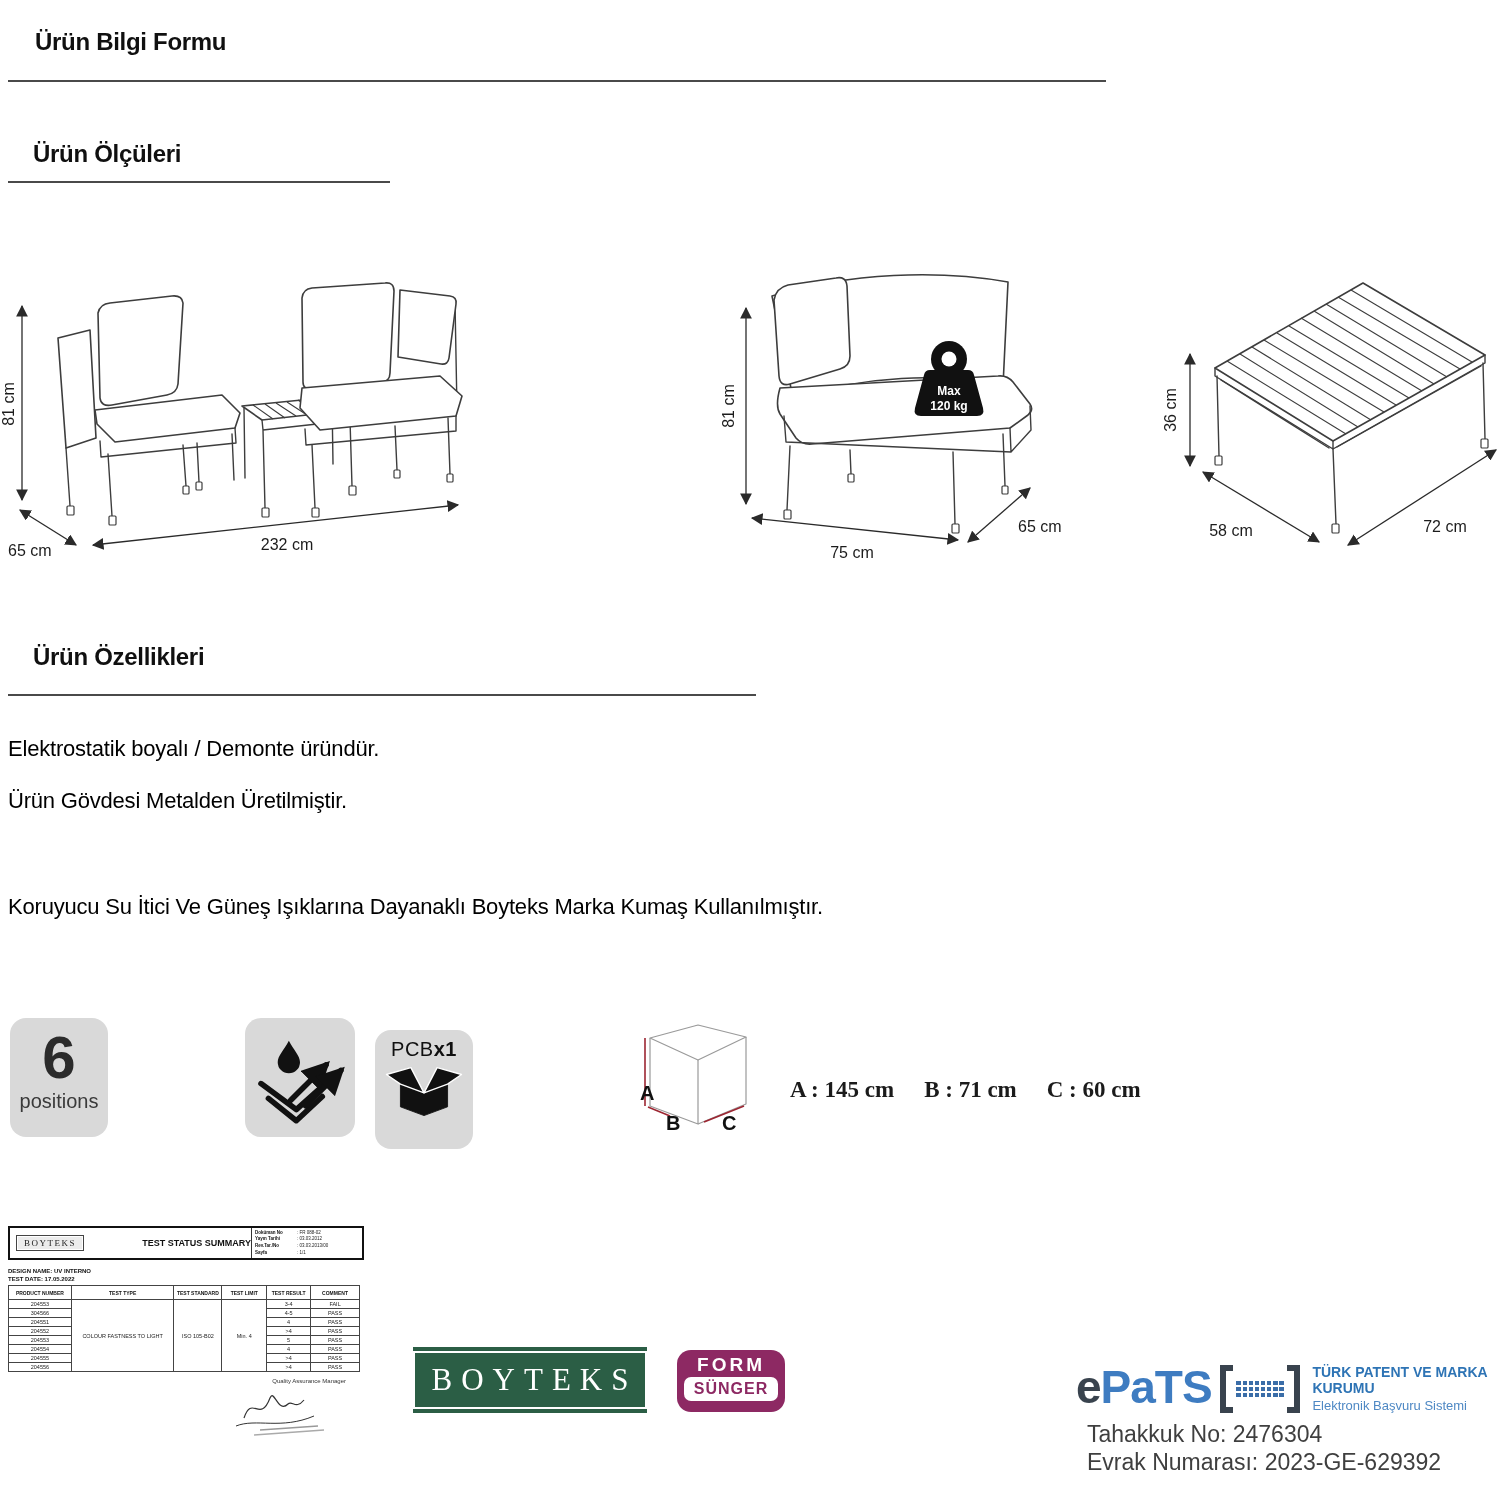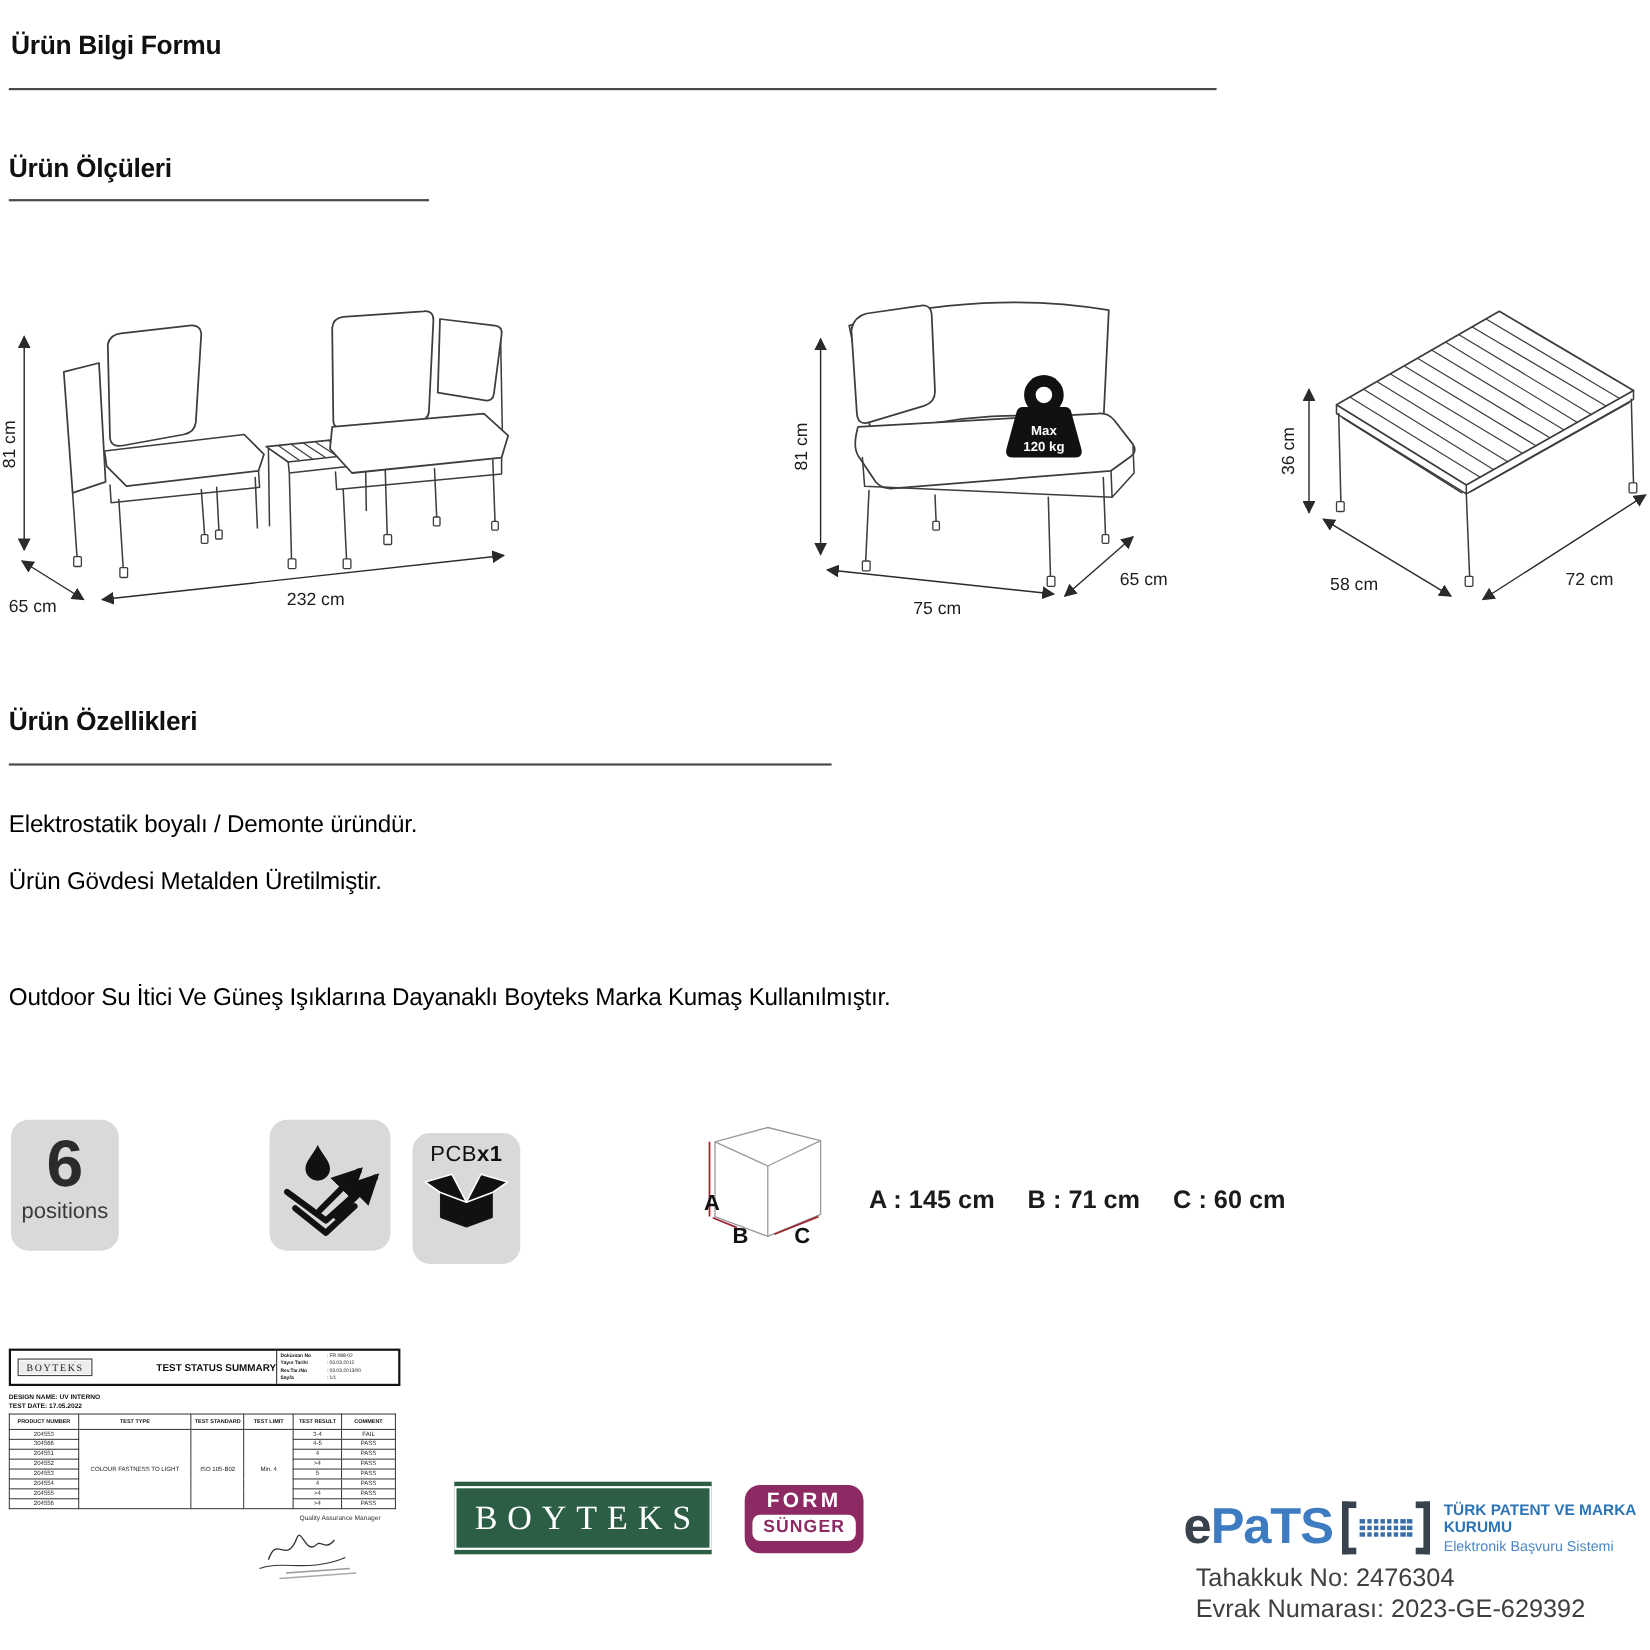--- a/index.html
+++ b/index.html
@@ -1,19 +1,19 @@
 <!DOCTYPE html>
 <html><head>
 <meta charset="utf-8">
 <style>
   html,body{margin:0;padding:0;background:#fff;}
   #page{position:relative;width:1500px;height:1500px;background:#fff;overflow:hidden;
         font-family:"Liberation Sans",sans-serif;color:#111;}
   .abs{position:absolute;}
-  .h1{font-size:24px;font-weight:bold;color:#101010;letter-spacing:-0.3px;}
+  .h1{font-size:24px;font-weight:bold;color:#101010;letter-spacing:-0.3px;margin-left:25px;}
   .rule{background:#4a4a4a;height:2px;}
   .para{font-size:22px;color:#000;letter-spacing:-0.2px;}
   svg text{font-family:"Liberation Sans",sans-serif;}
   .dimtxt{font-size:16px;fill:#1c1c1c;}
   .sketch{fill:#ffffff;stroke:#3d3d3d;stroke-width:1.6;stroke-linejoin:round;stroke-linecap:round;}
   .wire{fill:none;stroke:#3d3d3d;stroke-width:1.4;stroke-linejoin:round;stroke-linecap:round;}
   .thin{fill:none;stroke:#3d3d3d;stroke-width:1.1;}
   .dim{stroke:#2a2a2a;stroke-width:1.3;fill:none;}
   .ft{fill:#fff;stroke:#3d3d3d;stroke-width:1.2;}
   .tile{position:absolute;top:1018px;height:119px;background:#d9d9d9;border-radius:16px;
@@ -169,21 +169,21 @@
     <text class="dimtxt" x="131" y="278" text-anchor="middle">58 cm</text>
     <line class="dim" x1="248" y1="287" x2="396" y2="192" marker-start="url(#a3)" marker-end="url(#a3)"></line>
     <text class="dimtxt" x="345" y="274" text-anchor="middle">72 cm</text>
   </svg>
 
   <div class="abs h1" style="left:8px;top:643px;">Ürün Özellikleri</div>
   <div class="abs rule" style="left:8px;top:694px;width:748px;"></div>
 
   <div class="abs para" style="left:8px;top:736px;">Elektrostatik boyalı / Demonte üründür.</div>
   <div class="abs para" style="left:8px;top:788px;">Ürün Gövdesi Metalden Üretilmiştir.</div>
-  <div class="abs para" style="left:8px;top:894px;">Outdoor Su İtici Ve Güneş Işıklarına Dayanaklı Boyteks Marka Kumaş Kullanılmıştır.</div>
+  <div class="abs para" style="left:8px;top:894px;">Koruyucu Su İtici Ve Güneş Işıklarına Dayanaklı Boyteks Marka Kumaş Kullanılmıştır.</div>
 
   <div class="tile" style="left:10px;width:98px;">
     <div class="big6">6</div>
     <div class="cap">positions</div>
   </div>
 
 
   <div class="tile" style="left:245px;width:110px;justify-content:center;">
     <svg width="104" height="104" viewBox="0 0 112 112">
       <defs>
@@ -219,21 +219,21 @@
     <g fill="none" stroke="#9c2531" stroke-width="1.6">
       <path d="M7,20 L7,88"></path>
       <path d="M10,89 L32,98"></path>
       <path d="M66,104 L106,88"></path>
     </g>
     <text x="2" y="82" font-size="20" font-weight="bold" fill="#111">A</text>
     <text x="28" y="112" font-size="20" font-weight="bold" fill="#111">B</text>
     <text x="84" y="112" font-size="20" font-weight="bold" fill="#111">C</text>
   </svg>
 
-  <div class="abs abc" style="left:790px;top:1077px;">
+  <div class="abs abc" style="left:790px;top:1077px;font-family:Liberation Serif, serif;">
     <span>A : 145 cm</span><span>B : 71 cm</span><span>C : 60 cm</span>
   </div>
 
   <div class="abs" id="report">
     <div id="rephead">
       <span class="boybox">BOYTEKS</span>
       <span class="repttl">TEST STATUS SUMMARY</span>
       <span class="metatbl">
         <span class="metarow">
             <span class="ml">Doküman No</span>

